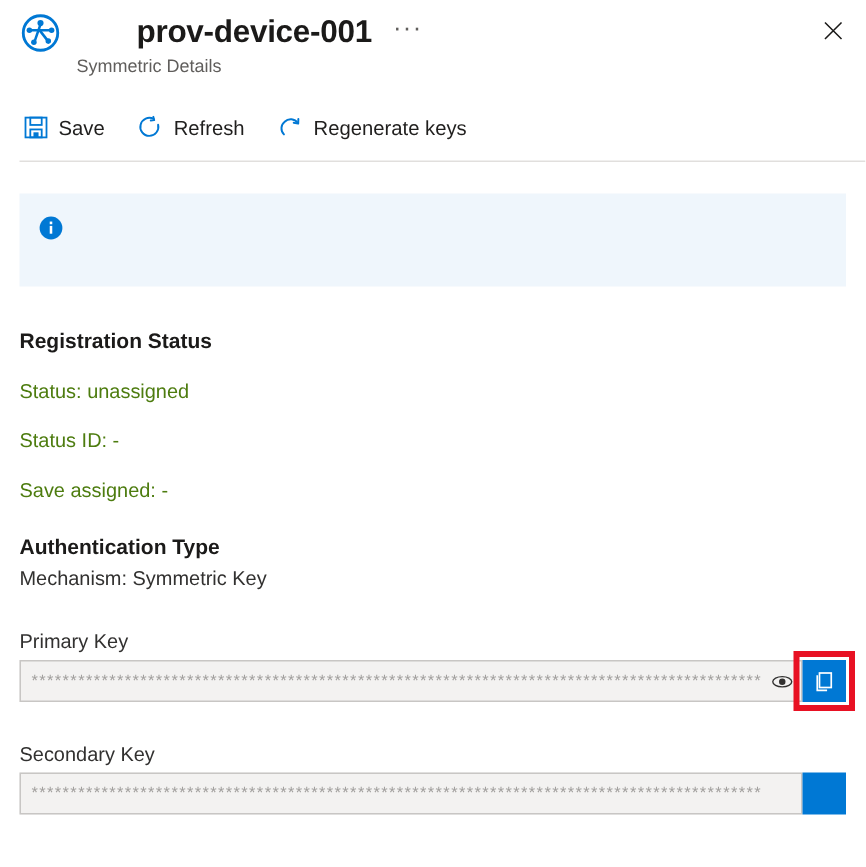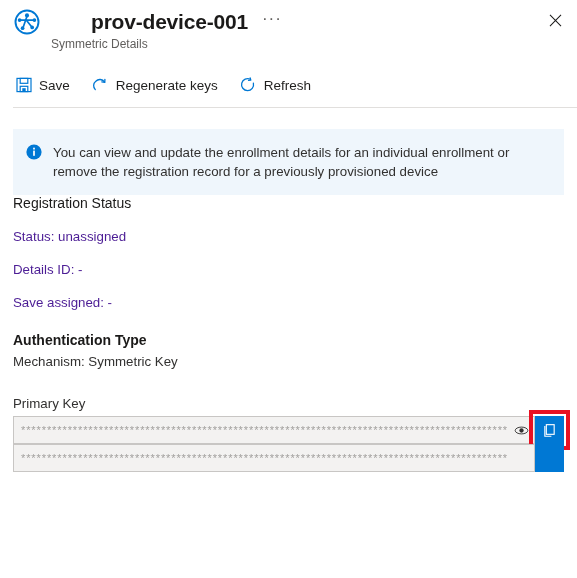--- a/index.html
+++ b/index.html
@@ -135,27 +135,28 @@
     margin-top: 1px;
   }
   .info-text {
     font-size: 13.3px;
     line-height: 19px;
     color: #323130;
   }
 
   .section-heading {
     font-size: 14px;
-    font-weight: normal;
+    font-weight: bold;
     color: #1b1a19;
+    margin-top: 28px;
     margin-bottom: 0;
   }
   .status-line {
     font-size: 13.3px;
-    color: #4c1d95;
+    color: #4d7c0f;
     margin-top: 18px;
   }
   .auth-heading {
     font-size: 14px;
     font-weight: bold;
     color: #1b1a19;
     margin-top: 22px;
   }
   .mechanism-line {
     font-size: 13.3px;
@@ -264,57 +265,56 @@
         <rect x="4.2" y="9.3" width="7.6" height="5.3" fill="none" stroke="#0078d4" stroke-width="1.2"></rect>
         <rect x="6.3" y="11.2" width="3.4" height="3.4" fill="#0078d4"></rect>
       </svg>
     </span>
     <span class="tool-label">Save</span>
   </div>
 
   <div class="tool-btn">
     <span class="ticon">
       <svg viewBox="0 0 16 16" width="16" height="16">
-        <path d="M3.3 12.6 A5.6 5.6 0 0 1 3.8 4.2 A5.6 5.6 0 0 1 12.5 5.0" fill="none" stroke="#0078d4" stroke-width="1.3" stroke-linecap="round"></path>
-        <path d="M12.9 2.3 L12.8 5.4 L9.8 4.8" fill="none" stroke="#0078d4" stroke-width="1.3" stroke-linecap="round" stroke-linejoin="round"></path>
+        <path d="M13.4 6.2 A6 6 0 1 1 10.4 2.3" fill="none" stroke="#0078d4" stroke-width="1.3" stroke-linecap="round"></path>
+        <path d="M10.2 0.9 L10.8 3.1 L8.5 3.3" fill="none" stroke="#0078d4" stroke-width="1.3" stroke-linecap="round" stroke-linejoin="round"></path>
       </svg>
     </span>
-    <span class="tool-label">Regenerate keys</span>
+    <span class="tool-label">Refresh</span>
   </div>
 
   <div class="tool-btn">
     <span class="ticon">
       <svg viewBox="0 0 16 16" width="16" height="16">
-        <path d="M13.4 6.2 A6 6 0 1 1 10.4 2.3" fill="none" stroke="#0078d4" stroke-width="1.3" stroke-linecap="round"></path>
-        <path d="M10.2 0.9 L10.8 3.1 L8.5 3.3" fill="none" stroke="#0078d4" stroke-width="1.3" stroke-linecap="round" stroke-linejoin="round"></path>
+        <path d="M3.3 12.6 A5.6 5.6 0 0 1 3.8 4.2 A5.6 5.6 0 0 1 12.5 5.0" fill="none" stroke="#0078d4" stroke-width="1.3" stroke-linecap="round"></path>
+        <path d="M12.9 2.3 L12.8 5.4 L9.8 4.8" fill="none" stroke="#0078d4" stroke-width="1.3" stroke-linecap="round" stroke-linejoin="round"></path>
       </svg>
     </span>
-    <span class="tool-label">Refresh</span>
+    <span class="tool-label">Regenerate keys</span>
   </div>
 
 </div>
 <div class="toolbar-divider"></div>
 
 <div class="content">
 
   <div class="info-banner">
     <span class="info-icon">
       <svg viewBox="0 0 16 16" width="16" height="16">
         <circle cx="8" cy="8" r="7.6" fill="#0078d4"></circle>
         <rect x="7.15" y="6.6" width="1.7" height="5.2" fill="#ffffff"></rect>
         <rect x="7.15" y="3.7" width="1.7" height="1.8" fill="#ffffff"></rect>
       </svg>
     </span>
-    <span class="info-text">You can view and update the enrollment details for an individual enrollment or remove the registration record for a previously provisioned device</span>
   </div>
 
   <div class="section-heading">Registration Status</div>
 
   <div class="status-line">Status: unassigned</div>
-  <div class="status-line">Details ID: -</div>
+  <div class="status-line">Status ID: -</div>
   <div class="status-line">Save assigned: -</div>
 
   <div class="auth-heading">Authentication Type</div>
   <div class="mechanism-line">Mechanism: Symmetric Key</div>
 
   <div class="field-label">Primary Key</div>
   <div class="field-row">
     <div class="field-input-wrap">
       <span class="masked-value">***********************************************************************************************</span>
       <span class="eye-btn">
@@ -325,20 +325,21 @@
       </span>
     </div>
     <div class="copy-btn highlight">
       <svg viewBox="0 0 18 18" width="15" height="15">
         <rect x="5.2" y="2.0" width="9.4" height="11.6" fill="none" stroke="#ffffff" stroke-width="1.35"></rect>
         <path d="M10.6 15.9 L3.4 15.9 L3.4 4.4" fill="none" stroke="#ffffff" stroke-width="1.35" stroke-linecap="square"></path>
       </svg>
     </div>
   </div>
 
+  <div class="field-label">Secondary Key</div>
   <div class="field-row">
     <div class="field-input-wrap">
       <span class="masked-value">***********************************************************************************************</span>
       <span class="eye-btn">
         
       </span>
     </div>
     <div class="copy-btn">
       
     </div>

